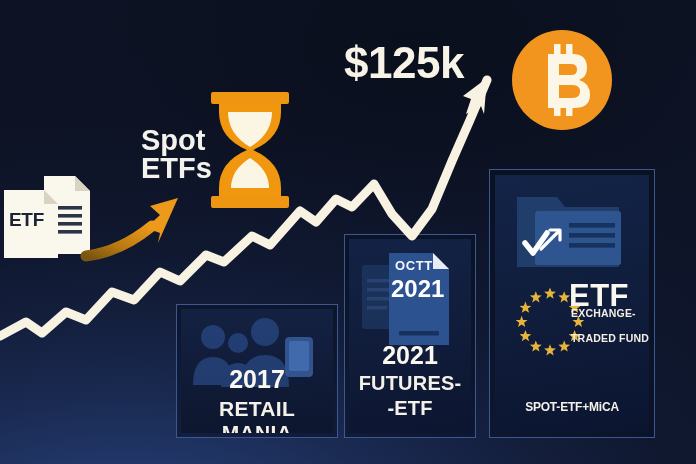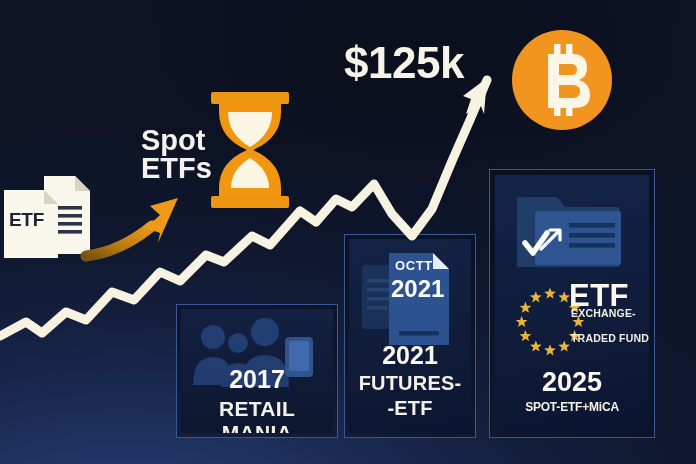--- a/index.html
+++ b/index.html
@@ -188,21 +188,20 @@
             <polygon points="66.50,71.38 68.28,76.13 73.35,76.35 69.38,79.51 70.73,84.40 66.50,81.60 62.27,84.40 63.62,79.51 59.65,76.35 64.72,76.13"></polygon>
             <polygon points="50.00,75.80 51.78,80.55 56.85,80.78 52.88,83.93 54.23,88.82 50.00,86.02 45.77,88.82 47.12,83.93 43.15,80.78 48.22,80.55"></polygon>
             <polygon points="33.50,71.38 35.28,76.13 40.35,76.35 36.38,79.51 37.73,84.40 33.50,81.60 29.27,84.40 30.62,79.51 26.65,76.35 31.72,76.13"></polygon>
             <polygon points="21.42,59.30 23.20,64.05 28.27,64.28 24.30,67.43 25.65,72.32 21.42,69.52 17.19,72.32 18.55,67.43 14.57,64.28 19.64,64.05"></polygon>
             <polygon points="17.00,42.80 18.78,47.55 23.85,47.78 19.88,50.93 21.23,55.82 17.00,53.02 12.77,55.82 14.12,50.93 10.15,47.78 15.22,47.55"></polygon>
             <polygon points="21.42,26.30 23.20,31.05 28.27,31.28 24.30,34.43 25.65,39.32 21.42,36.52 17.19,39.32 18.55,34.43 14.57,31.28 19.64,31.05"></polygon>
             <polygon points="33.50,14.22 35.28,18.97 40.35,19.20 36.38,22.36 37.73,27.25 33.50,24.45 29.27,27.25 30.62,22.36 26.65,19.20 31.72,18.97"></polygon>
           </g>
       </svg>
 
-      <div class="p-title" id="t2025">2025</div>
       <div class="p-sub" id="s2025">SPOT-ETF+MiCA</div>
     </div>
     <div class="eu-etf" style="left:79px;top:108px;">ETF</div>
     <div class="eu-sub1" style="left:81px;top:137px;">EXCHANGE-</div>
     <div class="eu-sub2" style="left:81px;top:162px;">TRADED FUND</div>
   </div>
 
   <div class="doc-oct">OCTT</div>
   <div class="doc-year">2021</div>
 

